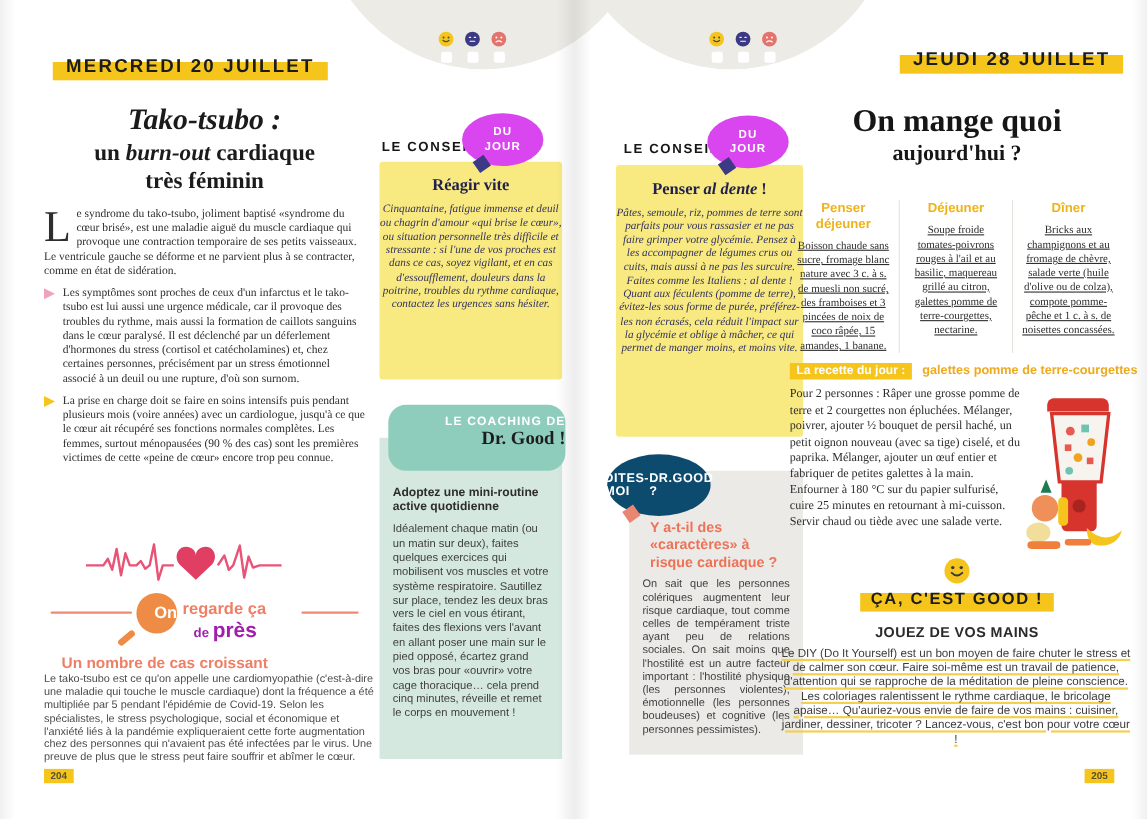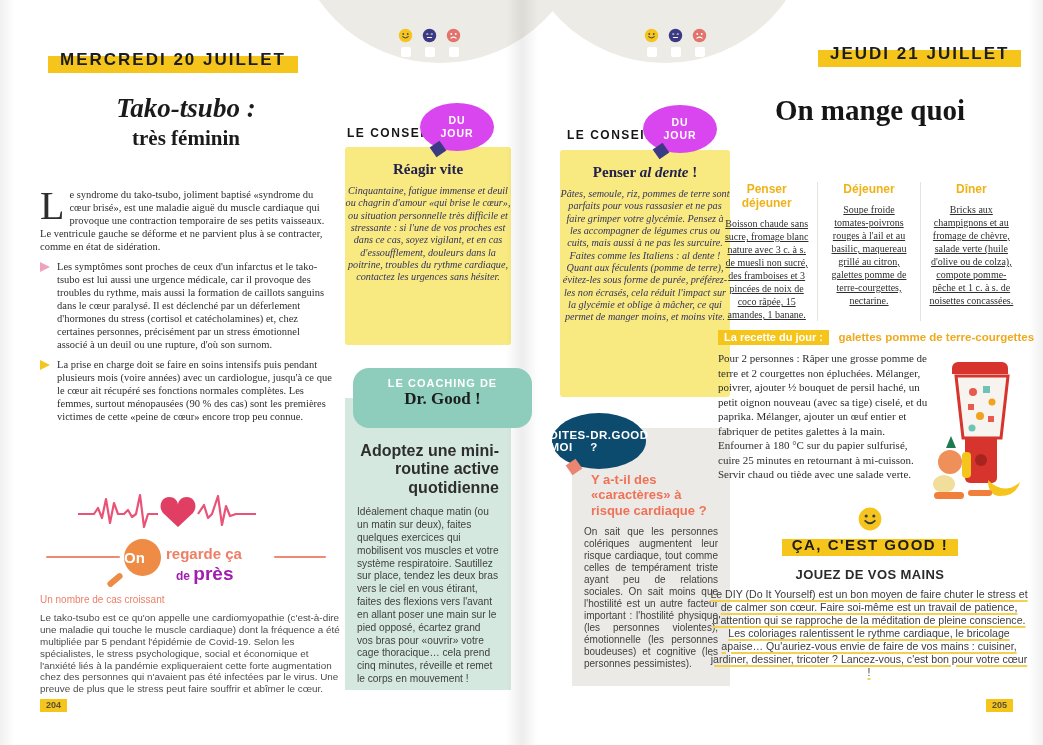--- a/index.html
+++ b/index.html
@@ -32,53 +32,53 @@
   .dropcap{float:left;font-size:40px;line-height:.82;padding:2px 5px 0 0;font-family:"Liberation Serif",serif;}
   .bullet{position:relative;padding-left:17px;}
   .bullet .tri{position:absolute;left:0;top:2px;width:0;height:0;
                border-top:5px solid transparent;border-bottom:5px solid transparent;border-left:10px solid #f0a3bf;}
   .bullet .tri.yellow{border-left-color:#f5c51d;}
   .ecg{position:absolute;left:78px;top:487px;}
   .loupe{position:absolute;left:40px;top:533px;width:292px;height:62px;}
   .loupe .line{position:absolute;top:23px;height:2px;background:#ef8973;border-radius:2px;}
   .loupe .lens{position:absolute;left:84px;top:6px;width:37px;height:37px;border-radius:50%;
                background:#ee8b44;color:#fff;font-weight:bold;font-size:15px;
-               display:flex;align-items:center;justify-content:flex-start;}
+               display:flex;align-items:center;justify-content:flex-end;}
   .loupe .handle{position:absolute;left:66px;top:44px;width:18px;height:6px;background:#ee8b44;
                  border-radius:3px;transform:rotate(-40deg);}
   .loupe .w1{position:absolute;left:126px;top:12px;font-weight:bold;font-size:15px;color:#ee7f66;}
   .loupe .w2{position:absolute;left:136px;top:30px;color:#a21caf;font-size:12px;font-weight:bold;}
   .loupe .w2 b{font-size:19px;}
-  .cases-h{position:absolute;left:40px;top:594px;font-size:10px;font-weight:normal;color:#ee7f66;}
+  .cases-h{position:absolute;left:56px;top:594px;font-size:14px;font-weight:bold;color:#ee7f66;}
   .cases-b{position:absolute;left:40px;top:612px;width:306px;font-size:9.9px;line-height:1.2;color:#4b4b4b;}
   .pagenum{position:absolute;font-size:9px;font-weight:bold;color:#55503a;background:#f5c51c;
            padding:1px 6px 2px;}
   .pagenum.l{left:40px;top:699px;} .pagenum.r{left:986px;top:699px;}
 
   
   .conseil-label{position:absolute;font-size:12px;font-weight:bold;letter-spacing:1.5px;color:#161616;}
   .bubble{position:absolute;width:74px;height:48px;border-radius:50%;background:#d946ef;color:#fff;
           display:flex;align-items:center;justify-content:center;text-align:center;
           font-size:10.5px;font-weight:bold;letter-spacing:1px;line-height:1.25;z-index:3;}
   .bubble:after{content:"";position:absolute;left:12px;bottom:-4px;width:12px;height:12px;
                 background:#3d3a85;transform:rotate(55deg);z-index:-1;}
   .ybox{position:absolute;background:#f8ea80;border-radius:3px;padding:12px 0 10px;box-sizing:border-box;
         font-family:"Liberation Serif",serif;text-align:center;}
   .ybox h4{margin:2px 0 7px;font-size:15px;color:#22214d;}
   .ybox h4 em{font-weight:bold;}
   .ybox .body{font-style:italic;font-size:10.2px;line-height:1.21;color:#33325e;}
 
   
-  .coach-pill{position:absolute;left:353px;top:368px;width:179px;height:60px;border-radius:16px;
-              background:#8ecdbb;z-index:2;text-align:center;}
+  .coach-pill{position:absolute;left:353px;top:368px;width:161px;height:60px;border-radius:16px;
+              background:#8ecdbb;z-index:2;text-align:right;}
   .coach-pill .l1{display:block;margin-top:9px;font-size:11px;font-weight:bold;letter-spacing:1px;color:#fff;}
   .coach-pill .l2{display:block;font-family:"Liberation Serif",serif;font-weight:bold;font-size:17px;color:#1d1d1d;}
   .coach-box{position:absolute;left:345px;top:398px;width:166px;height:292px;background:#d5e8e0;
              box-sizing:border-box;padding:44px 12px 0;}
-  .coach-box h4{margin:0 0 9px;text-align:right;font-size:16px;line-height:1.15;color:#2e2e2e;}
+  .coach-box h4{margin:0 0 9px;text-align:left;font-size:11px;line-height:1.15;color:#2e2e2e;}
   .coach-box .body{font-size:10.2px;line-height:1.26;color:#3f3f3f;}
 
   
   .dites-bubble{position:absolute;left:552px;top:413px;width:94px;height:56px;border-radius:50%;
                 background:#0c4a6e;color:#fff;z-index:3;display:flex;flex-direction:row;
                 align-items:center;justify-content:center;font-size:11.5px;font-weight:bold;letter-spacing:.5px;}
   .dites-bubble:after{content:"";position:absolute;left:16px;bottom:-4px;width:12px;height:12px;
                 background:#e98672;transform:rotate(55deg);z-index:-1;}
   .dites-box{position:absolute;left:572px;top:428px;width:158px;height:258px;background:#eceae6;
              box-sizing:border-box;padding:44px 12px 0;}
@@ -173,24 +173,25 @@
           <circle cx="10" cy="10" r="9" fill="#e2736d"></circle>
           <circle cx="7" cy="8" r="1.2" fill="#fff"></circle>
           <circle cx="13" cy="8" r="1.2" fill="#fff"></circle>
           <path d="M6.5,13.5 Q10,10.8 13.5,13.5" stroke="#fff" stroke-width="1.4" fill="none" stroke-linecap="round"></path>
         </svg>
       <div class="box"></div>
     </div>
   </div>
 
   <div class="datebar" style="left:48px;top:50px;">MERCREDI 20 JUILLET</div>
-  <div class="datebar" style="left:818px;top:44px;">JEUDI 21 JUILLET</div>
+  <div class="datebar" style="left:818px;top:44px;">JEUDI 28 JUILLET</div>
 
   <div class="l-title">
     <span class="t1">Tako-tsubo :</span>
+    <span class="t2"><span>un </span><em>burn-out</em><span> cardiaque</span></span>
     <span class="t2">très féminin</span>
   </div>
   <div class="article">
     <p><span class="dropcap">L</span><span>e syndrome du tako-tsubo, joliment baptisé «syndrome du cœur brisé», est une maladie aiguë du muscle cardiaque qui provoque une contraction temporaire de ses petits vaisseaux. Le ventricule gauche se déforme et ne parvient plus à se contracter, comme en état de sidération.</span></p>
     <p class="bullet"><span class="tri"></span><span>Les symptômes sont proches de ceux d'un infarctus et le tako-tsubo est lui aussi une urgence médicale, car il provoque des troubles du rythme, mais aussi la formation de caillots sanguins dans le cœur paralysé. Il est déclenché par un déferlement d'hormones du stress (cortisol et catécholamines) et, chez certaines personnes, précisément par un stress émotionnel associé à un deuil ou une rupture, d'où son surnom.</span></p>
     <p class="bullet"><span class="tri yellow"></span><span>La prise en charge doit se faire en soins intensifs puis pendant plusieurs mois (voire années) avec un cardiologue, jusqu'à ce que le cœur ait récupéré ses fonctions normales complètes. Les femmes, surtout ménopausées (90 % des cas) sont les premières victimes de cette «peine de cœur» encore trop peu connue.</span></p>
   </div>
 
   <svg class="ecg" width="200" height="50" viewBox="0 0 200 50">
     <polyline points="0,27 16,27 20,21 24,31 28,12 32,36 36,16 40,27 46,27 50,23 54,30 58,27 62,8 66,40 70,27 80,27" fill="none" stroke="#e85377" stroke-width="2.2" stroke-linejoin="round"></polyline>
@@ -244,20 +245,21 @@
     <span>DITES-MOI</span>
     <span>DR.GOOD ?</span>
   </div>
   <div class="dites-box">
     <h4>Y a-t-il des «caractères» à risque cardiaque ?</h4>
     <div class="body">On sait que les personnes colériques augmentent leur risque cardiaque, tout comme celles de tempérament triste ayant peu de relations sociales. On sait moins que l'hostilité est un autre facteur important : l'hostilité physique (les personnes violentes), émotionnelle (les personnes boudeuses) et cognitive (les personnes pessimistes).</div>
   </div>
 
   <div class="r-title">
     <span class="t1">On mange quoi</span>
+    <span class="t2">aujourd'hui ?</span>
   </div>
   <div class="meals">
     <div class="meal">
       <h5>Penser déjeuner</h5>
       <div class="body">Boisson chaude sans sucre, fromage blanc nature avec 3 c. à s. de muesli non sucré, des framboises et 3 pincées de noix de coco râpée, 15 amandes, 1 banane.</div>
     </div>
     <div class="meal">
       <h5>Déjeuner</h5>
       <div class="body">Soupe froide tomates-poivrons rouges à l'ail et au basilic, maquereau grillé au citron, galettes pomme de terre-courgettes, nectarine.</div>
     </div>

